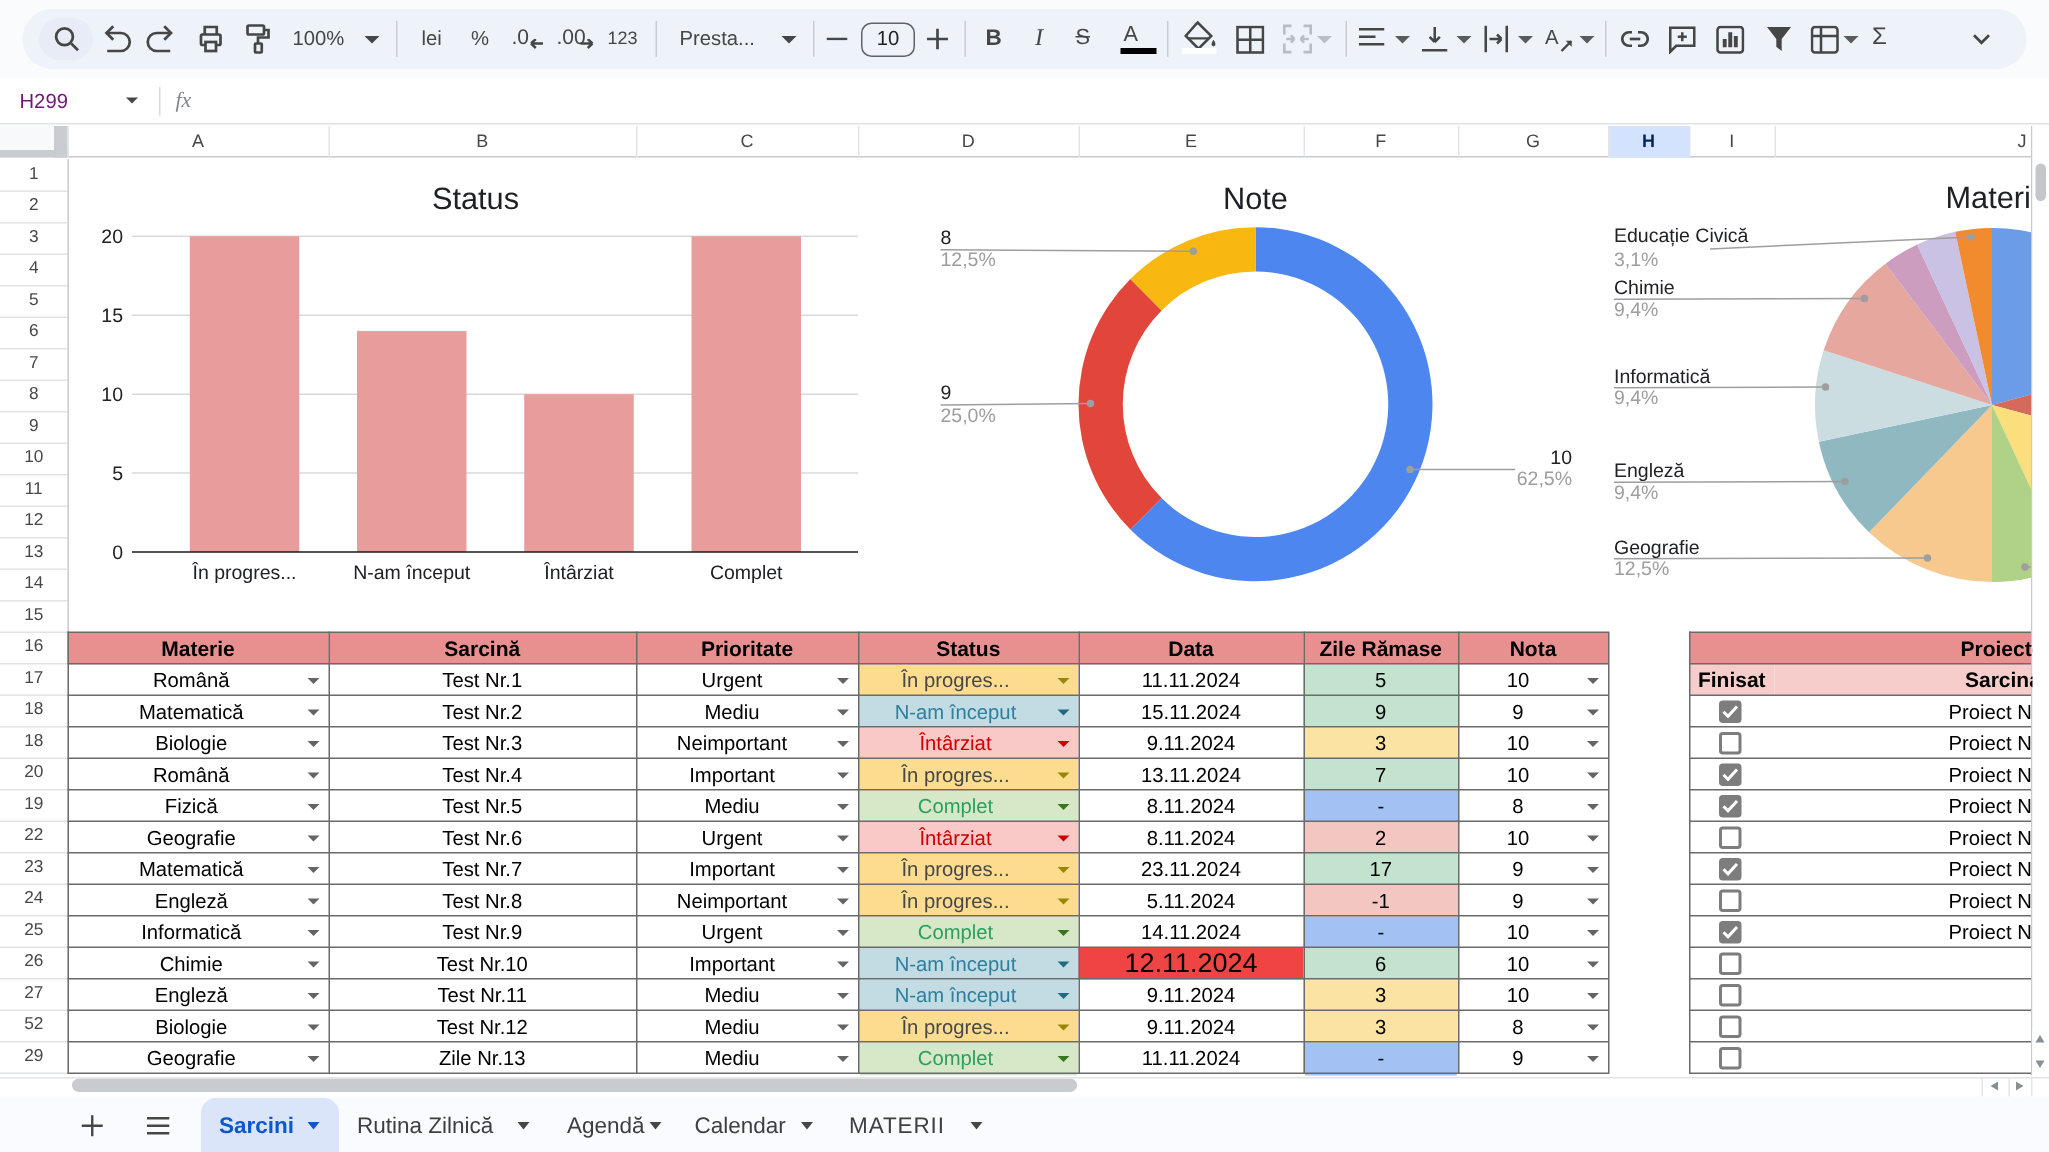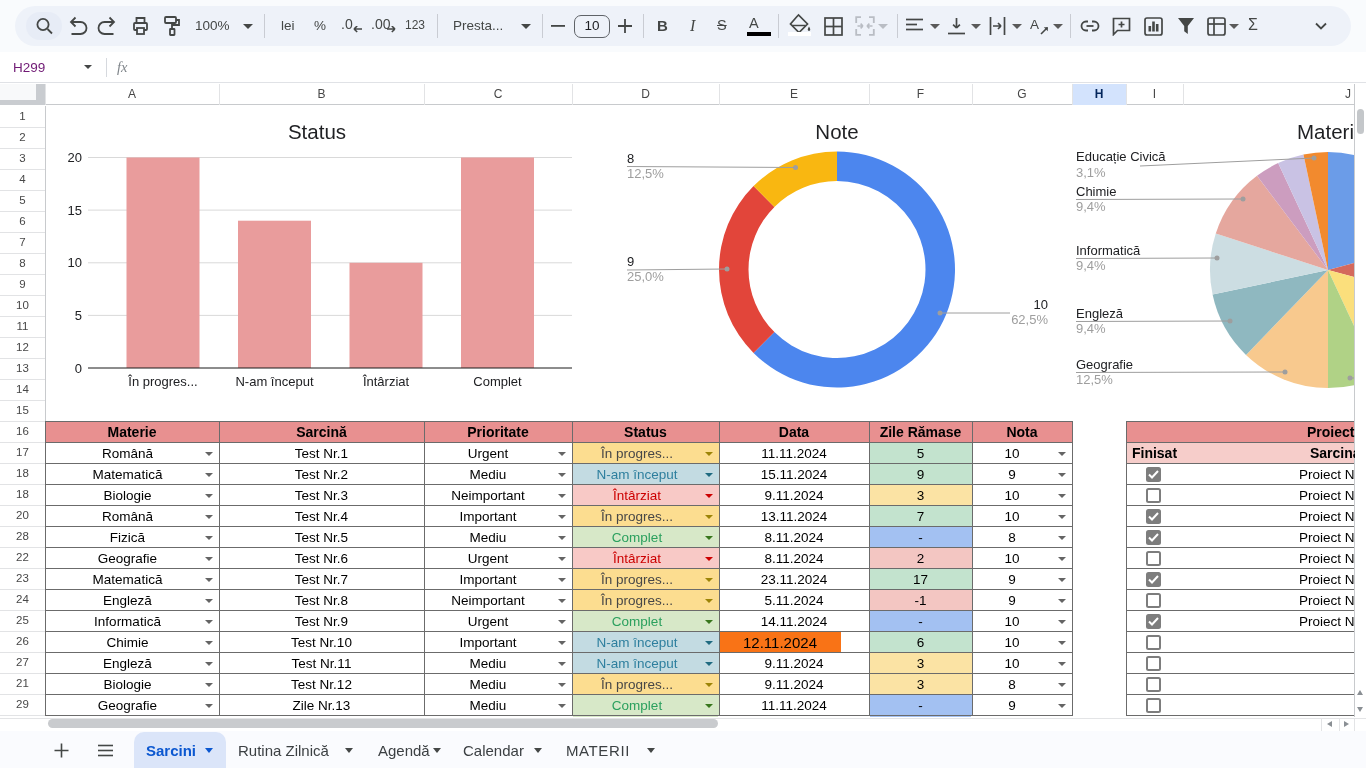--- a/index.html
+++ b/index.html
@@ -192,35 +192,35 @@
 <div class="num" style="left:0;top:421px">16</div>
 <div class="abs" style="left:0;top:442px;width:45px;height:1px;background:#e2e3e5"></div>
 <div class="num" style="left:0;top:442px">17</div>
 <div class="abs" style="left:0;top:463px;width:45px;height:1px;background:#e2e3e5"></div>
 <div class="num" style="left:0;top:463px">18</div>
 <div class="abs" style="left:0;top:484px;width:45px;height:1px;background:#e2e3e5"></div>
 <div class="num" style="left:0;top:484px">18</div>
 <div class="abs" style="left:0;top:505px;width:45px;height:1px;background:#e2e3e5"></div>
 <div class="num" style="left:0;top:505px">20</div>
 <div class="abs" style="left:0;top:526px;width:45px;height:1px;background:#e2e3e5"></div>
-<div class="num" style="left:0;top:526px">28</div>
+<div class="num" style="left:0;top:526px">19</div>
 <div class="abs" style="left:0;top:547px;width:45px;height:1px;background:#e2e3e5"></div>
 <div class="num" style="left:0;top:547px">22</div>
 <div class="abs" style="left:0;top:568px;width:45px;height:1px;background:#e2e3e5"></div>
 <div class="num" style="left:0;top:568px">23</div>
 <div class="abs" style="left:0;top:589px;width:45px;height:1px;background:#e2e3e5"></div>
 <div class="num" style="left:0;top:589px">24</div>
 <div class="abs" style="left:0;top:610px;width:45px;height:1px;background:#e2e3e5"></div>
 <div class="num" style="left:0;top:610px">25</div>
 <div class="abs" style="left:0;top:631px;width:45px;height:1px;background:#e2e3e5"></div>
 <div class="num" style="left:0;top:631px">26</div>
 <div class="abs" style="left:0;top:652px;width:45px;height:1px;background:#e2e3e5"></div>
 <div class="num" style="left:0;top:652px">27</div>
 <div class="abs" style="left:0;top:673px;width:45px;height:1px;background:#e2e3e5"></div>
-<div class="num" style="left:0;top:673px">21</div>
+<div class="num" style="left:0;top:673px">52</div>
 <div class="abs" style="left:0;top:694px;width:45px;height:1px;background:#e2e3e5"></div>
 <div class="num" style="left:0;top:694px">29</div>
 <div class="abs" style="left:0;top:715px;width:45px;height:1px;background:#e2e3e5"></div>
 <div class="abs" style="left:45px;top:106px;width:1px;height:610px;background:#c8cacd"></div>
 <div class="abs" style="left:1354px;top:84px;width:1px;height:633px;background:#c8cacd"></div>
 <div class="abs" style="left:46px;top:106px;width:1308px;height:315px;background:#fff"></div>
 <svg class="abs" style="left:46px;top:106px" width="560" height="315" viewBox="0 0 560 315">
     <text x="271" y="33" font-size="20.5" fill="#1f2023" text-anchor="middle" font-family="Liberation Sans">Status</text>
     <line x1="42" y1="209.4" x2="526" y2="209.4" stroke="#d9d9d9" stroke-width="1"></line>
     <line x1="42" y1="156.8" x2="526" y2="156.8" stroke="#d9d9d9" stroke-width="1"></line>
@@ -401,21 +401,21 @@
 <div class="cell" style="left:869px;top:611px;width:103px;height:21px;background:#a3c1f2;color:#000;font-size:13.5px;line-height:21px;">-</div>
 <div class="cell" style="left:972px;top:611px;width:100px;height:21px;background:#fff;color:#000;font-size:13.5px;line-height:21px;padding-right:20px;">10</div>
 <div class="ctri" style="left:1058px;top:619.5px"></div>
 <div class="cell" style="left:45px;top:632px;width:174px;height:21px;background:#fff;color:#000;font-size:13.5px;line-height:21px;padding-right:9px;">Chimie</div>
 <div class="ctri" style="left:205px;top:640.5px"></div>
 <div class="cell" style="left:219px;top:632px;width:205px;height:21px;background:#fff;color:#000;font-size:13.5px;line-height:21px;">Test Nr.10</div>
 <div class="cell" style="left:424px;top:632px;width:148px;height:21px;background:#fff;color:#000;font-size:13.5px;line-height:21px;padding-right:20px;">Important</div>
 <div class="ctri" style="left:558px;top:640.5px"></div>
 <div class="cell" style="left:572px;top:632px;width:147px;height:21px;background:#c3dbe2;color:#2e7f9e;font-size:13.5px;line-height:21px;padding-right:17px;">N-am început</div>
 <div class="ctri" style="left:705px;top:640.5px;border-top-color:#1f6a80"></div>
-<div class="cell" style="left:719px;top:632px;width:122px;height:21px;background:#f97316;color:#000;font-size:15px;line-height:21px;">12.11.2024</div>
+<div class="cell" style="left:719px;top:632px;width:150px;height:21px;background:#ef4444;color:#000;font-size:18px;line-height:21px;">12.11.2024</div>
 <div class="cell" style="left:869px;top:632px;width:103px;height:21px;background:#c3e3ce;color:#000;font-size:13.5px;line-height:21px;">6</div>
 <div class="cell" style="left:972px;top:632px;width:100px;height:21px;background:#fff;color:#000;font-size:13.5px;line-height:21px;padding-right:20px;">10</div>
 <div class="ctri" style="left:1058px;top:640.5px"></div>
 <div class="cell" style="left:45px;top:653px;width:174px;height:21px;background:#fff;color:#000;font-size:13.5px;line-height:21px;padding-right:9px;">Engleză</div>
 <div class="ctri" style="left:205px;top:661.5px"></div>
 <div class="cell" style="left:219px;top:653px;width:205px;height:21px;background:#fff;color:#000;font-size:13.5px;line-height:21px;">Test Nr.11</div>
 <div class="cell" style="left:424px;top:653px;width:148px;height:21px;background:#fff;color:#000;font-size:13.5px;line-height:21px;padding-right:20px;">Mediu</div>
 <div class="ctri" style="left:558px;top:661.5px"></div>
 <div class="cell" style="left:572px;top:653px;width:147px;height:21px;background:#c3dbe2;color:#2e7f9e;font-size:13.5px;line-height:21px;padding-right:17px;">N-am început</div>
 <div class="ctri" style="left:705px;top:661.5px;border-top-color:#1f6a80"></div>

